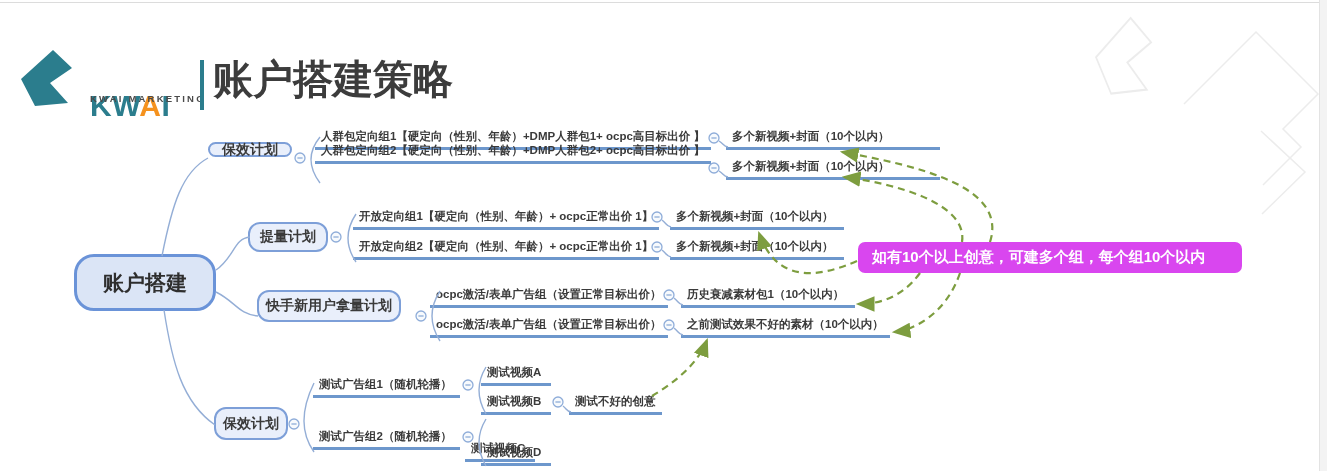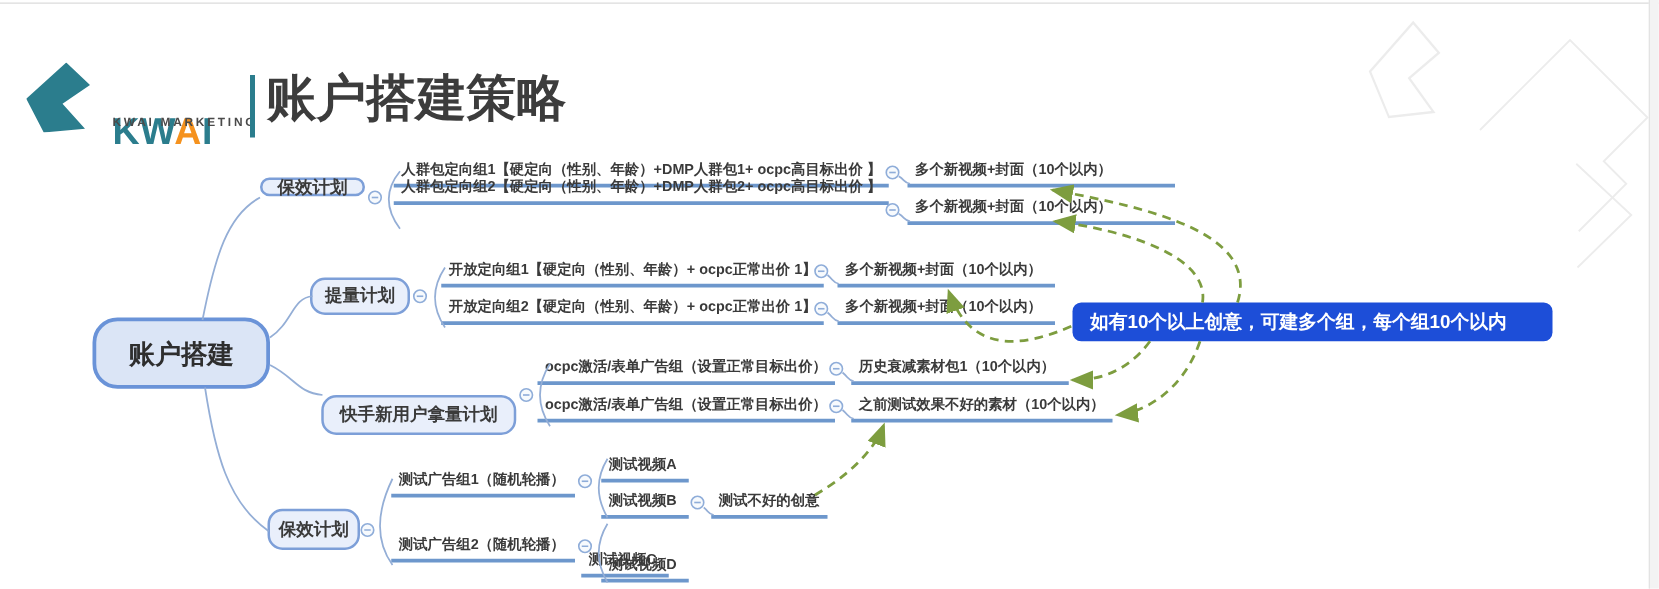--- a/index.html
+++ b/index.html
@@ -13,21 +13,21 @@
   .divider-bar{width:4px;height:50px;background:#2b7d8d;}
   
   .plan-node{display:flex;align-items:center;justify-content:center;box-sizing:border-box;
     background:#e9effb;border:2px solid #7d9fd8;border-radius:12px;
     font-size:14px;font-weight:700;color:#3a3a3a;white-space:nowrap;}
   .root-node{display:flex;align-items:center;justify-content:center;box-sizing:border-box;
     background:#dbe5f6;border:3px solid #6a93d8;border-radius:20px;
     font-size:21px;font-weight:700;color:#2e2e2e;white-space:nowrap;}
   .leaf{white-space:nowrap;font-size:11.5px;font-weight:600;color:#3a3a3a;line-height:15px;
     padding:0 6px 3px 6px;border-bottom:3px solid #6d97cc;box-sizing:border-box;}
-  .callout{display:flex;align-items:center;box-sizing:border-box;background:#1d4ed8;
+  .callout{display:flex;align-items:center;box-sizing:border-box;background:#d946ef;
     border-radius:7px;color:#ffffff;font-size:15px;font-weight:700;
     padding:0 14px;white-space:nowrap;}
   .frame-top{left:0;top:2px;width:1327px;height:1px;background:#dcdcdc;}
   .frame-right{left:1319px;top:0;width:8px;height:471px;background:#f3f3f3;border-left:1px solid #e3e3e3;}
   svg.overlay{position:absolute;left:0;top:0;pointer-events:none;}
 </style>
 </head>
 <body>
 
 <div class="abs frame-top"></div>
@@ -38,21 +38,21 @@
 </svg>
 <div class="abs kwai-word" style="left:90px;top:58px;"><span style="color:#2b7d8d">KW</span><span style="color:#f5921e">A</span><span style="color:#2b7d8d">I</span></div>
 <div class="abs kwai-sub" style="left:90px;top:93px;">KWAI MARKETING</div>
 <div class="abs divider-bar" style="left:200px;top:60px;"></div>
 <div class="abs page-title" style="left:213px;top:55px;">账户搭建策略</div>
 
 <div class="abs root-node" style="left:74px;top:254px;width:142px;height:57px;">账户搭建</div>
 
 <div class="abs plan-node" style="left:208px;top:142px;width:84px;height:15px;">保效计划</div>
 <div class="abs plan-node" style="left:248px;top:222px;width:80px;height:30px;">提量计划</div>
-<div class="abs plan-node" style="left:257px;top:316px;width:156px;height:32px;">快手新用户拿量计划</div>
+<div class="abs plan-node" style="left:257px;top:290px;width:144px;height:32px;">快手新用户拿量计划</div>
 <div class="abs plan-node" style="left:214px;top:407px;width:74px;height:33px;">保效计划</div>
 
 <div class="abs leaf" style="left:315px;top:129px;min-width:388px;">人群包定向组1【硬定向（性别、年龄）+DMP人群包1+ ocpc高目标出价 】</div>
 <div class="abs leaf" style="left:726px;top:129px;min-width:214px;">多个新视频+封面（10个以内）</div>
 <div class="abs leaf" style="left:315px;top:143px;min-width:388px;">人群包定向组2【硬定向（性别、年龄）+DMP人群包2+ ocpc高目标出价 】</div>
 <div class="abs leaf" style="left:726px;top:159px;min-width:214px;">多个新视频+封面（10个以内）</div>
 
 <div class="abs leaf" style="left:353px;top:209px;min-width:295px;">开放定向组1【硬定向（性别、年龄）+ ocpc正常出价 1】</div>
 <div class="abs leaf" style="left:670px;top:209px;min-width:174px;">多个新视频+封面（10个以内）</div>
 <div class="abs leaf" style="left:353px;top:239px;min-width:295px;">开放定向组2【硬定向（性别、年龄）+ ocpc正常出价 1】</div>

